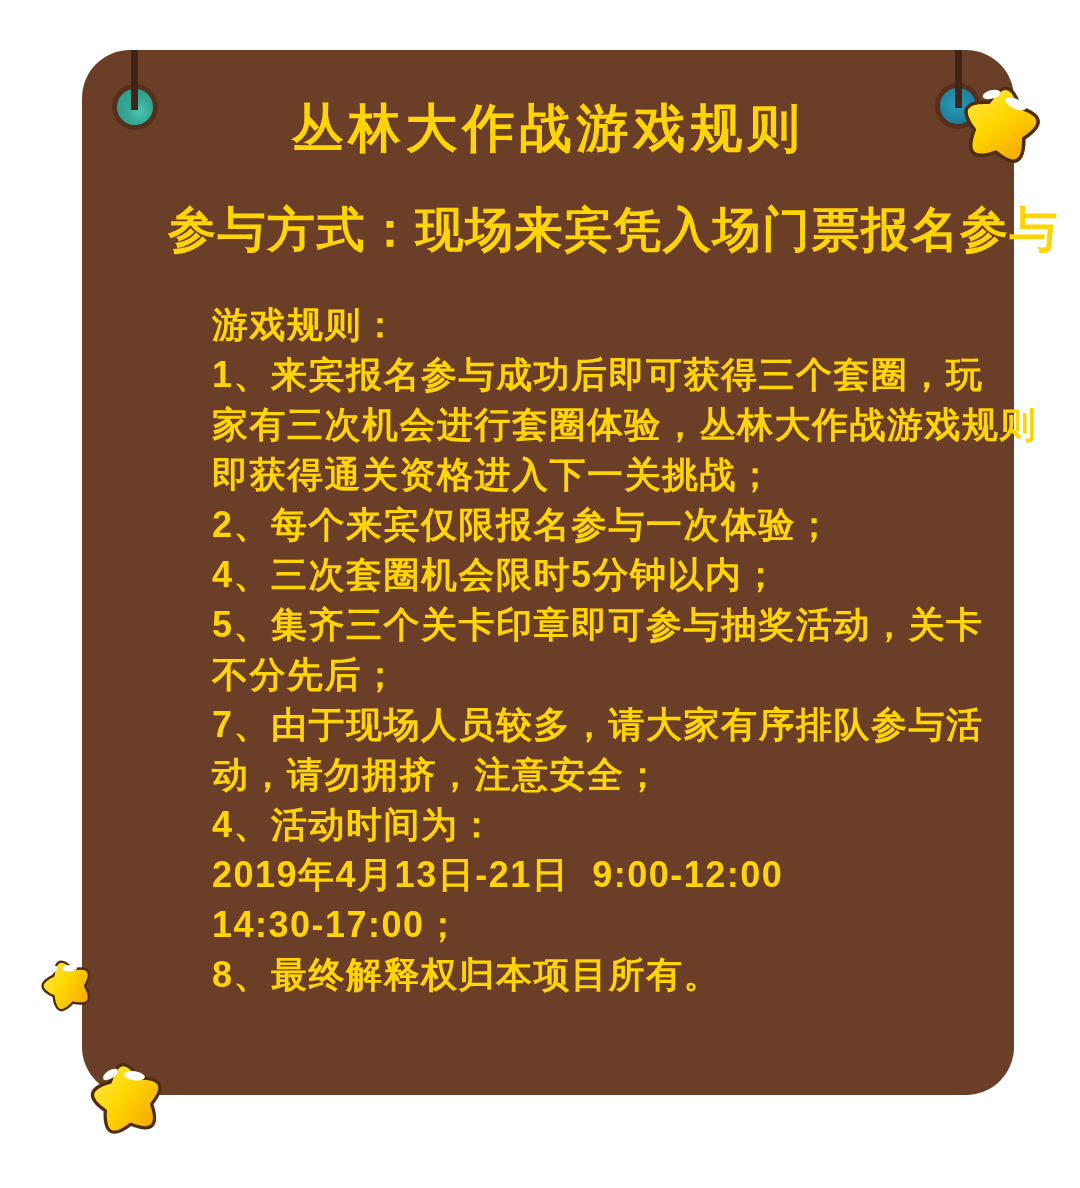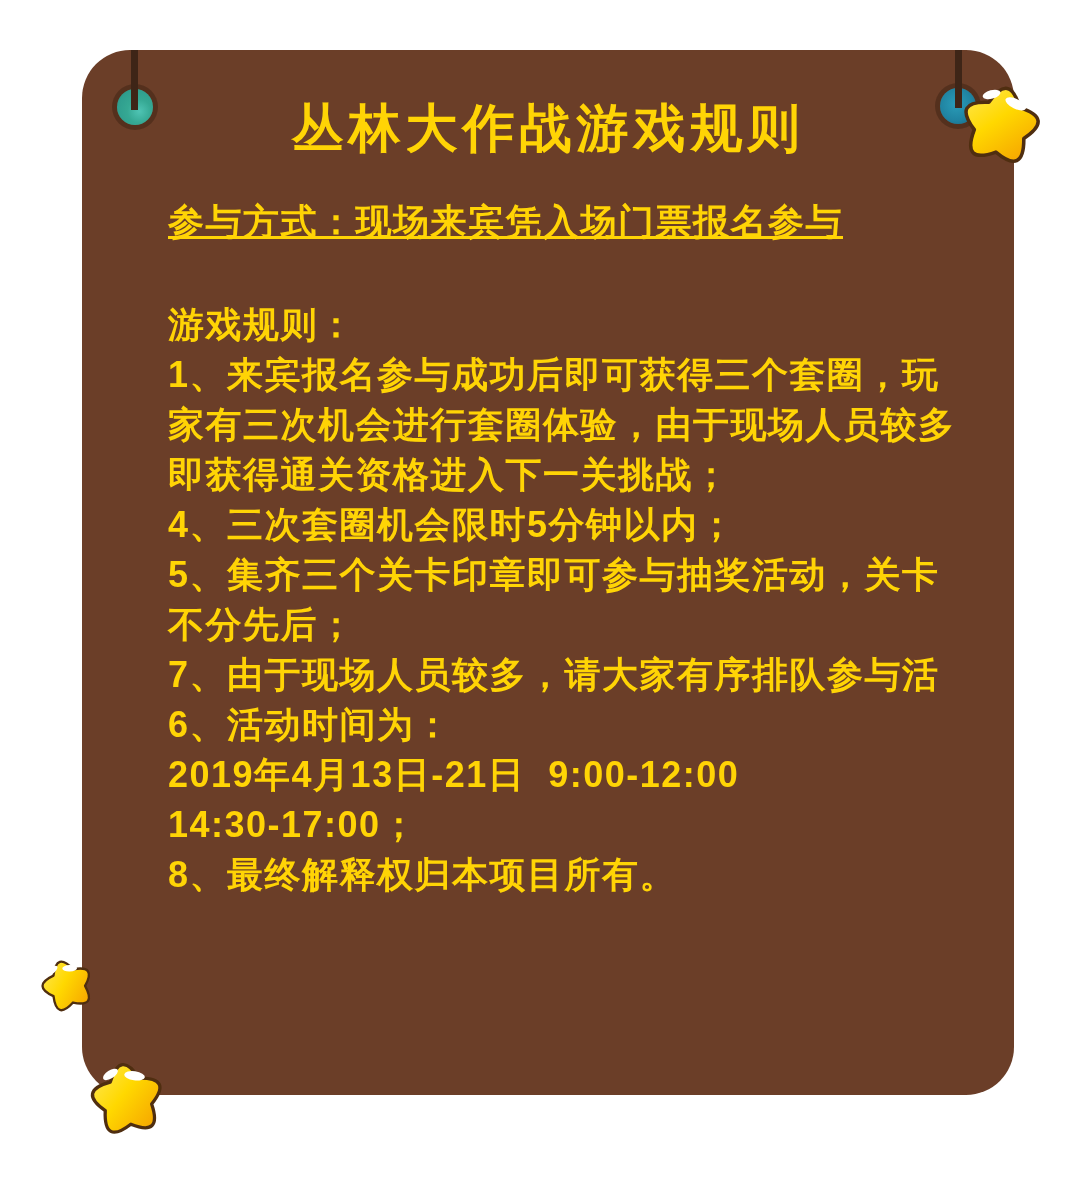--- a/index.html
+++ b/index.html
@@ -60,39 +60,39 @@
     text-align:center;
     font-size:52px;
     font-weight:bold;
     letter-spacing:5px;
     color:var(--text-yellow);
     white-space:pre;
   }
   .subtitle{
     position:absolute;
     left:86px; top:148px;
-    font-size:36px;
+    font-size:48px;
     font-weight:bold;
     letter-spacing:1.5px;
     color:var(--text-yellow);
     white-space:pre;
-    text-decoration:underline;
   }
   .rules{
     position:absolute;
     left:86px; top:250px;
     color:var(--text-yellow);
     font-size:36px;
     font-weight:bold;
     letter-spacing:1.5px;
   }
   .rule-line{
     height:50px;
     line-height:50px;
     white-space:pre;
+    margin-left:44px;
   }
   .star{
     position:absolute;
     z-index:5;
     overflow:visible;
   }
   .star-top-right{ left:942px; top:64px; width:118px; height:118px; transform:rotate(10deg); }
   .star-small{ left:28px; top:945px; width:78px; height:78px; transform:rotate(-18deg); }
   .star-large{ left:72px; top:1042px; width:110px; height:110px; transform:rotate(-8deg); }
   .defs-holder{ position:absolute; width:0; height:0; overflow:hidden; }
@@ -120,27 +120,29 @@
     <div class="pin pin-right"></div>
     <div class="string string-right"></div>
 
     <div class="title">丛林大作战游戏规则</div>
 
     <div class="subtitle">参与方式：现场来宾凭入场门票报名参与</div>
 
     <div class="rules">
       <div class="rule-line">游戏规则：</div>
       <div class="rule-line">1、来宾报名参与成功后即可获得三个套圈，玩</div>
-      <div class="rule-line">家有三次机会进行套圈体验，由于现场人员较多</div>
+      <div class="rule-line">家有三次机会进行套圈体验，丛林大作战游戏规则</div>
       <div class="rule-line">即获得通关资格进入下一关挑战；</div>
+      <div class="rule-line">2、每个来宾仅限报名参与一次体验；</div>
       <div class="rule-line">4、三次套圈机会限时5分钟以内；</div>
       <div class="rule-line">5、集齐三个关卡印章即可参与抽奖活动，关卡</div>
       <div class="rule-line">不分先后；</div>
       <div class="rule-line">7、由于现场人员较多，请大家有序排队参与活</div>
-      <div class="rule-line">6、活动时间为：</div>
+      <div class="rule-line">动，请勿拥挤，注意安全；</div>
+      <div class="rule-line">4、活动时间为：</div>
       <div class="rule-line">2019年4月13日-21日  9:00-12:00</div>
       <div class="rule-line">14:30-17:00；</div>
       <div class="rule-line">8、最终解释权归本项目所有。</div>
     </div>
   </div>
 
   <svg class="star star-top-right" viewBox="-8 -10 116 114">
     <path d="M 34.7 29 Q 50 -4 65.3 29 Q 101 33.5 74.7 58 Q 81.5 94 50 76 Q 18.5 94 25.3 58 Q -1 33.5 34.7 29 Z" fill="url(#starGrad)" stroke="#4F2E10" stroke-width="3.5" stroke-linejoin="round"></path>
     <ellipse cx="36" cy="21" rx="9" ry="4.2" fill="#ffffff" transform="rotate(-25 36 21)"></ellipse>
     <ellipse cx="61" cy="26" rx="11" ry="4.8" fill="#ffffff" transform="rotate(16 61 26)"></ellipse>

